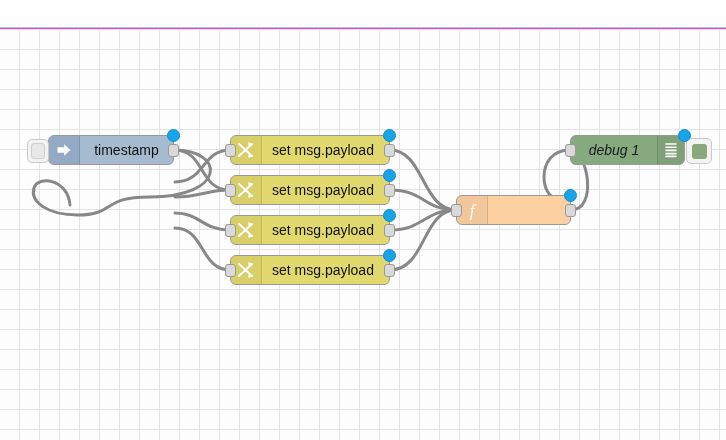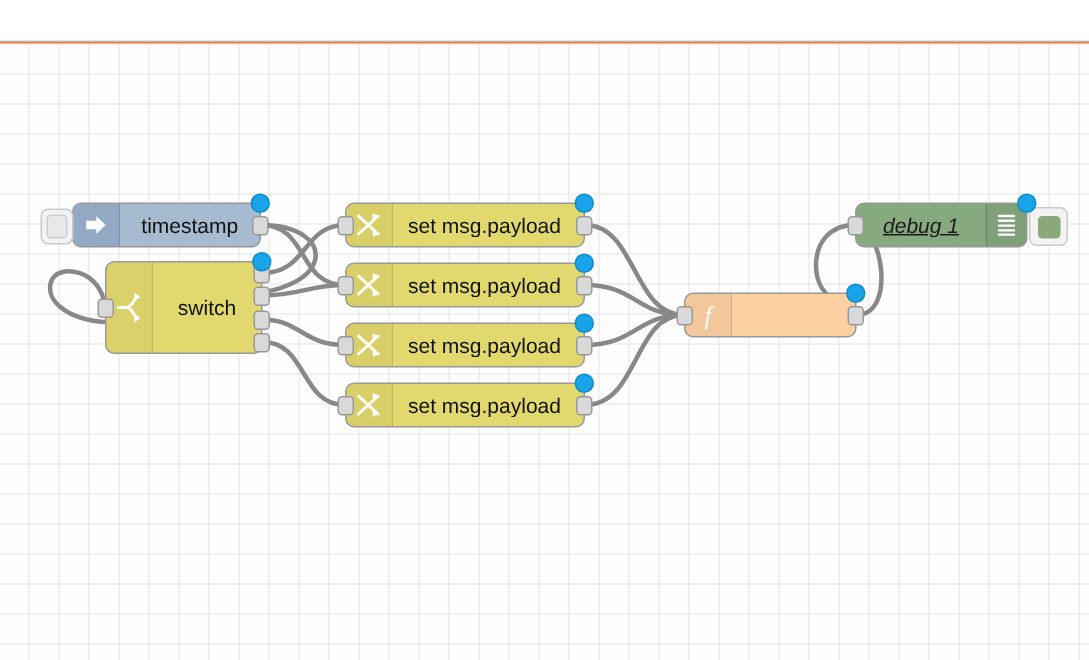--- a/index.html
+++ b/index.html
@@ -12,21 +12,21 @@
     height: 440px;
     font-family: "Liberation Sans", sans-serif;
     overflow: hidden;
     position: relative;
   }
   #app {
     position: absolute;
     left: 0; top: 0;
     width: 726px;
     height: 440px;
-    background: #f97316;
+    background: #d946ef;
   }
   
   #top-strip {
     position: absolute;
     left: 0; top: 0;
     width: 726px;
     height: 28px;
     background: #ffffff;
     border-bottom: 1px solid #bfbfbf;
     box-sizing: border-box;
@@ -80,21 +80,21 @@
   .node-icon-box svg { display:block; }
   .node-label {
     flex: 1 1 auto;
     padding: 0 10px;
     font-size: 14px;
     color: #111111;
     white-space: nowrap;
     overflow: hidden;
   }
   .label-center { text-align: center; }
-  .label-italic { font-style: italic; text-decoration: underline; }
+  .label-italic { font-style: italic; }
 
   
   .port {
     position: absolute;
     width: 11px;
     height: 13px;
     background: #d9d9d9;
     border: 1px solid #999999;
     border-radius: 3px;
     box-sizing: border-box;
@@ -210,40 +210,20 @@
         <div class="node-icon-box" style="background:#93a9c4;">
           <svg width="18" height="18" viewBox="0 0 18 18">
             <path d="M2.5,6.2 H9.2 V3.2 L15.5,9 L9.2,14.8 V11.8 H2.5 Z" fill="#ffffff"></path>
           </svg>
         </div>
         <div class="node-label label-center">timestamp</div>
         <div class="port port-out" style="top:8px;"></div>
         <div class="status-dot" style="right:-7px; top:-7px;"></div>
       </div>
 
-      <div class="node" style="left:70px; top:145px; width:105px; height:62px; background:#e2d96e;">
-        <div class="node-icon-box" style="background:rgba(0,0,0,0.035);">
-          <svg width="20" height="22" viewBox="0 0 20 22">
-            <g stroke="#ffffff" stroke-width="2" fill="none" stroke-linecap="round">
-              <path d="M3,11 H8"></path>
-              <path d="M8,11 C13,11 13,4 16,4"></path>
-              <path d="M8,11 C13,11 13,18 16,18"></path>
-            </g>
-            <path d="M13.5,1 L17.5,4 L13.5,7 Z" fill="#ffffff"></path>
-            <path d="M13.5,15 L17.5,18 L13.5,21 Z" fill="#ffffff"></path>
-          </svg>
-        </div>
-        <div class="node-label label-center">switch</div>
-        <div class="port port-in" style="top:24px;"></div>
-        <div class="port port-out" style="top:1px;"></div>
-        <div class="port port-out" style="top:16px;"></div>
-        <div class="port port-out" style="top:32px;"></div>
-        <div class="port port-out" style="top:47px;"></div>
-        <div class="status-dot" style="right:-7px; top:-7px;"></div>
-      </div>
 
       <div class="node" style="left:230px; top:106px; width:160px; height:30px; background:#e2d96e;">
         <div class="node-icon-box" style="background:rgba(0,0,0,0.045);">
           <svg width="20" height="20" viewBox="0 0 20 20">
             <g stroke="#ffffff" stroke-width="2" fill="none" stroke-linecap="round">
               <path d="M3,4 L16,16"></path>
               <path d="M16,4 L3,16"></path>
             </g>
             <path d="M12.5,2 L17,4.5 L12.5,7 Z" fill="#ffffff"></path>
             <path d="M12.5,13 L17,15.5 L12.5,18 Z" fill="#ffffff"></path>

